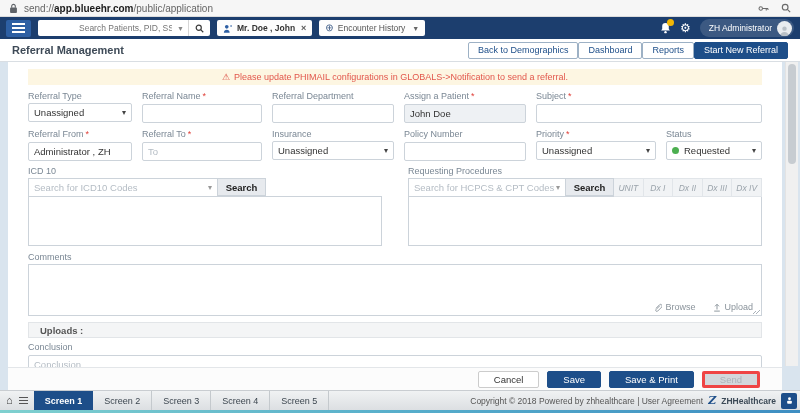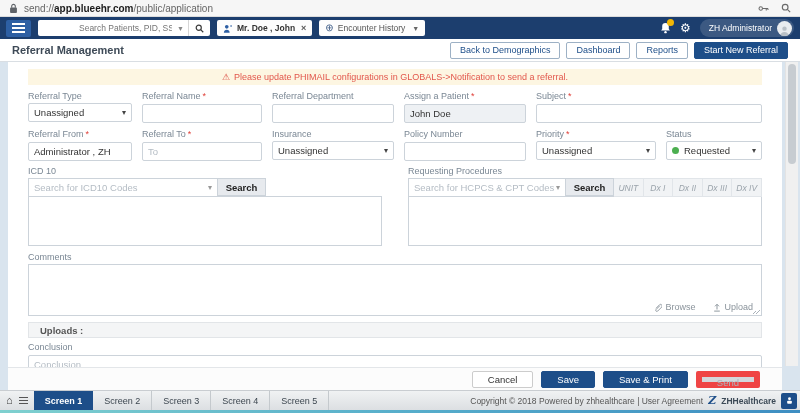--- a/index.html
+++ b/index.html
@@ -33,21 +33,21 @@
   .badge-dot { position:absolute; top:-3px; right:-3px; width:7px; height:7px; border-radius:50%; background:#f2b705; }
   .gear { color:#fff; font-size:12px; line-height:1; cursor:pointer; }
   .user-pill { display:flex; align-items:center; gap:5px; background:rgba(255,255,255,.14);
     border-radius:10px; height:18px; padding:0 2px 0 9px; cursor:pointer; }
   .user-pill .uname { color:#fff; font-size:8.5px; }
   .avatar { width:15px; height:15px; border-radius:50%; background:#e9ecef; display:flex; align-items:flex-end; justify-content:center; overflow:hidden; }
 
   
   .page-header { height:23px; background:#fff; border-bottom:1px solid #d9dee3; display:flex; align-items:center; padding:0 12px; }
   .page-title { font-size:11px; color:#3e4a57; font-weight:bold; }
-  .hbtns { margin-left:auto; display:flex; gap:6px; }
+  .hbtns { margin-left:auto; display:flex; }
   .hbtn { height:17px; padding:0 9px; font-size:9px; color:#1d4e89; background:#fff;
     border:1px solid #9db1c5; border-radius:2px; display:flex; align-items:center; cursor:pointer; }
   .hbtn.primary { background:#1d4e89; color:#fff; border-color:#1d4e89; }
 
   
   .content { position:relative; height:328px; background:#d9e4ee; }
   .panel { position:absolute; left:8px; right:18px; top:0; bottom:0; background:#fff; padding:5px 20px 0 20px; overflow:hidden; }
   .vscroll { position:absolute; right:2px; top:0; bottom:24px; width:13px; background:#f0f0f0; border-left:1px solid #e3e3e3; }
   .vscroll .thumb { position:absolute; top:2px; left:2px; right:2px; height:100px; background:#c7ccd1; border-radius:6px; cursor:grab; }
 
@@ -98,21 +98,21 @@
     display:flex; align-items:center; padding:0 11px; font-size:9.5px; color:#555; font-weight:bold; }
 
   .conclusion-wrap { margin-top:4px; }
 
   .actions { position:absolute; left:0; right:0; bottom:0; height:23px; background:#fcfcfc; border-top:1px solid #e3e6e9;
     display:flex; align-items:center; justify-content:flex-end; gap:8px; padding-right:22px; }
   .abtn { height:17px; padding:0 15px; font-size:9.5px; border-radius:2px; cursor:pointer;
     font-family:"Liberation Sans", sans-serif; }
   .abtn.ghost { background:#fff; border:1px solid #ccc; color:#333; }
   .abtn.navy { background:#1d4e89; border:1px solid #1d4e89; color:#fff; }
-  .abtn.disabled { background:#d3d7db; border:6px solid #ef4444; color:#adb3b9; cursor:default; }
+  .abtn.disabled { background:#d3d7db; border:3px solid #ef4444; color:#adb3b9; cursor:default; }
 
   
   .statusbar { height:20px; background:linear-gradient(#f0f2f3,#dcdfe2); border-top:1px solid #c9cdd1;
     display:flex; align-items:center; font-size:9px; color:#555; }
   .sb-icons { display:flex; align-items:center; gap:6px; padding:0 6px; color:#444; }
   .home-glyph { font-size:11px; line-height:1; cursor:pointer; }
   .mini-burger { display:flex; flex-direction:column; gap:1.5px; cursor:pointer; }
   .mini-burger i { width:9px; height:1.5px; background:#555; display:block; }
   .tabs { display:flex; height:100%; align-items:stretch; }
   .tab { padding:0 11px; display:flex; align-items:center; font-size:9px; color:#3c464f;

